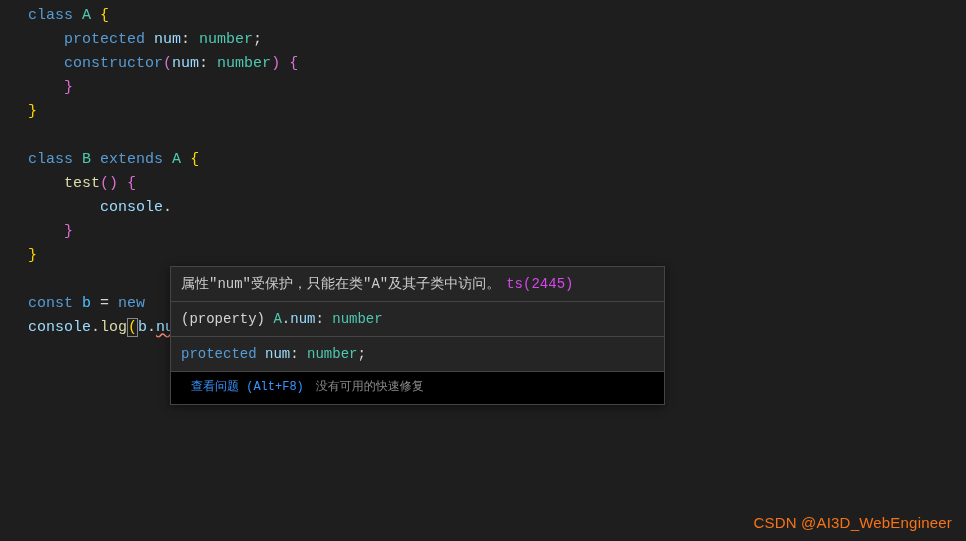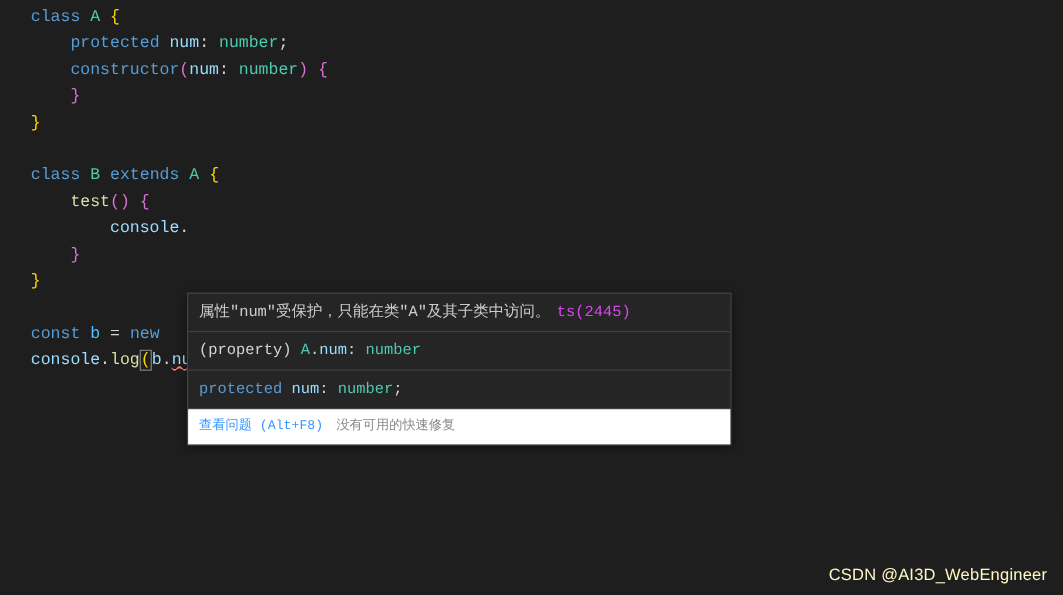--- a/index.html
+++ b/index.html
@@ -70,34 +70,34 @@
     z-index: 10;
   }
   .hover-row {
     padding: 6px 10px;
     border-bottom: 1px solid #454545;
   }
   .hover-row:last-child { border-bottom: none; }
   .hover-err { color: #cccccc; }
   .hover-err .code-tag { color: #d946ef; margin-left: 6px; }
   .hover-actions {
-    padding: 4px 10px 6px 10px;
+    padding: 4px 10px 6px 20px;
     display: flex;
     align-items: center;
     gap: 12px;
-    background: #ffffff;
+    background: #000000;
   }
   .hover-action-link { color: #3794ff; font-size: 12px; cursor: pointer; }
   .hover-action-grey { color: #8a8a8a; font-size: 12px; }
 
   .watermark {
     position: absolute;
     right: 14px;
     bottom: 10px;
-    color: #fef9c3;
+    color: #f97316;
     font-family: -apple-system, BlinkMacSystemFont, "Segoe UI", sans-serif;
     font-size: 15px;
     letter-spacing: 0.2px;
   }
 </style>
 </head>
 <body>
 
 <div class="editor">
 

